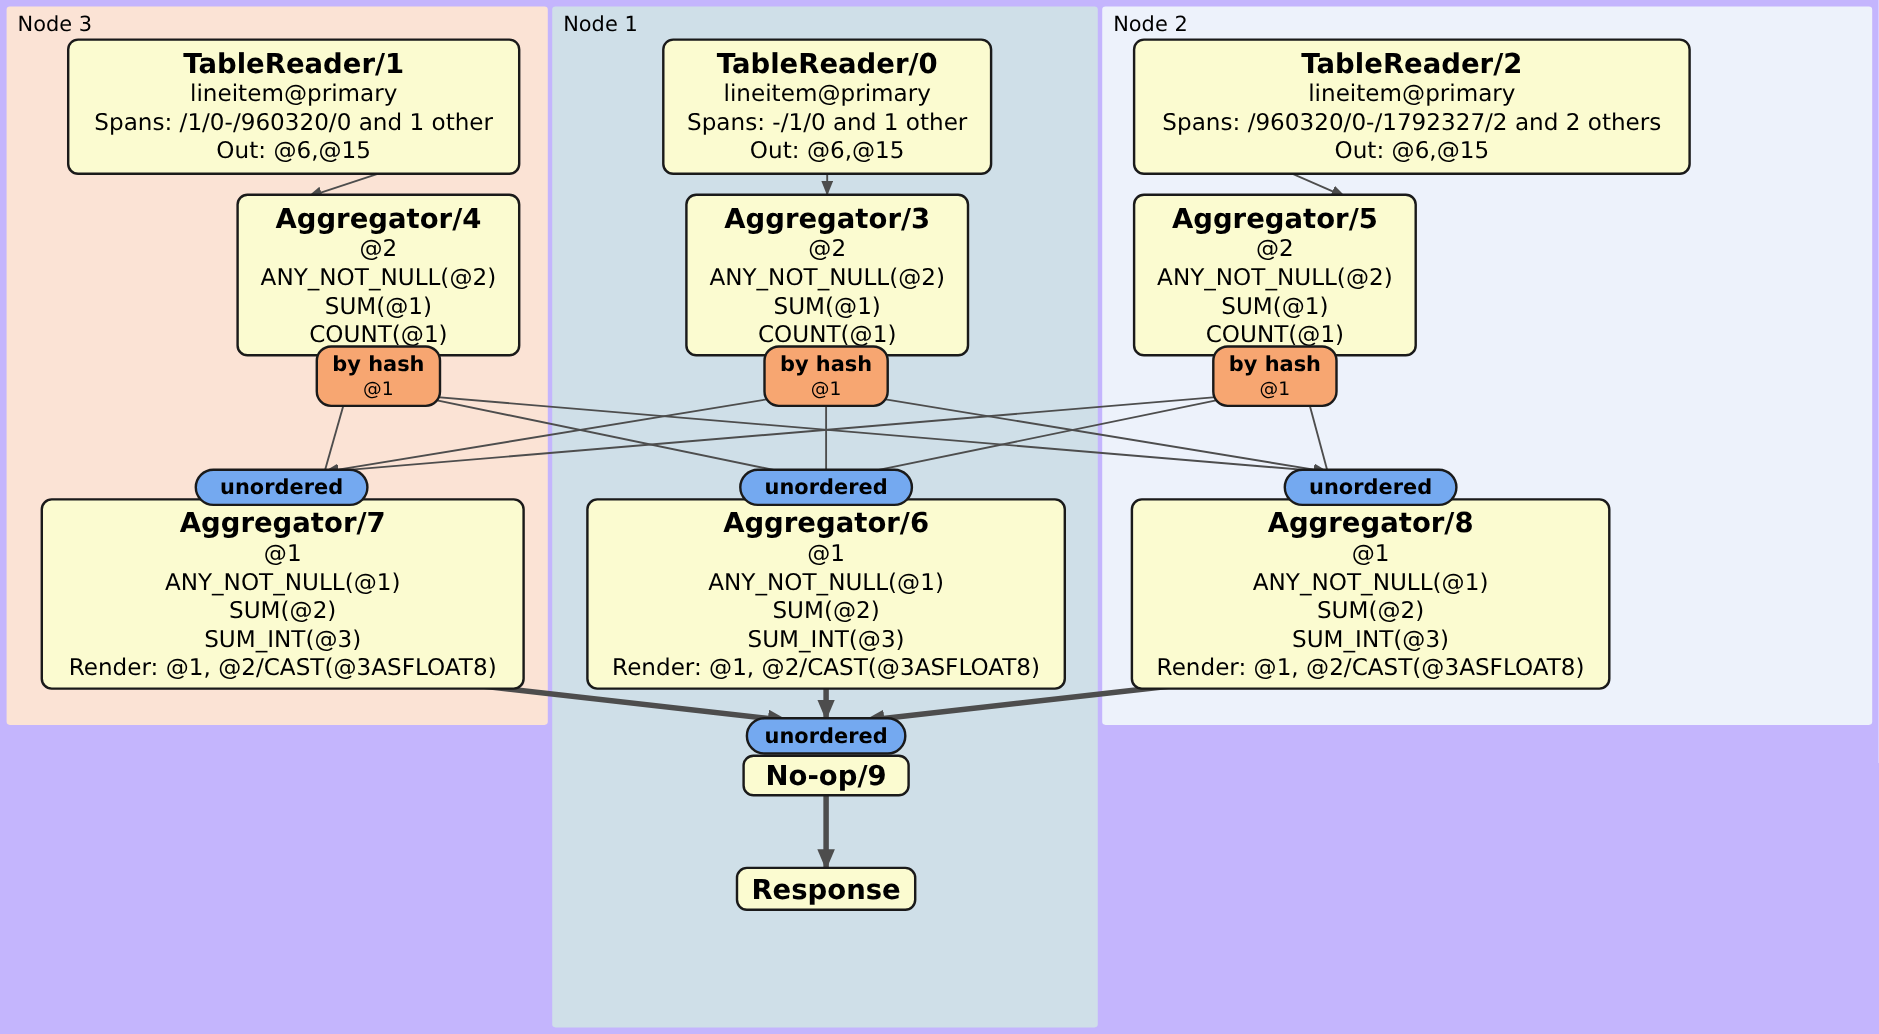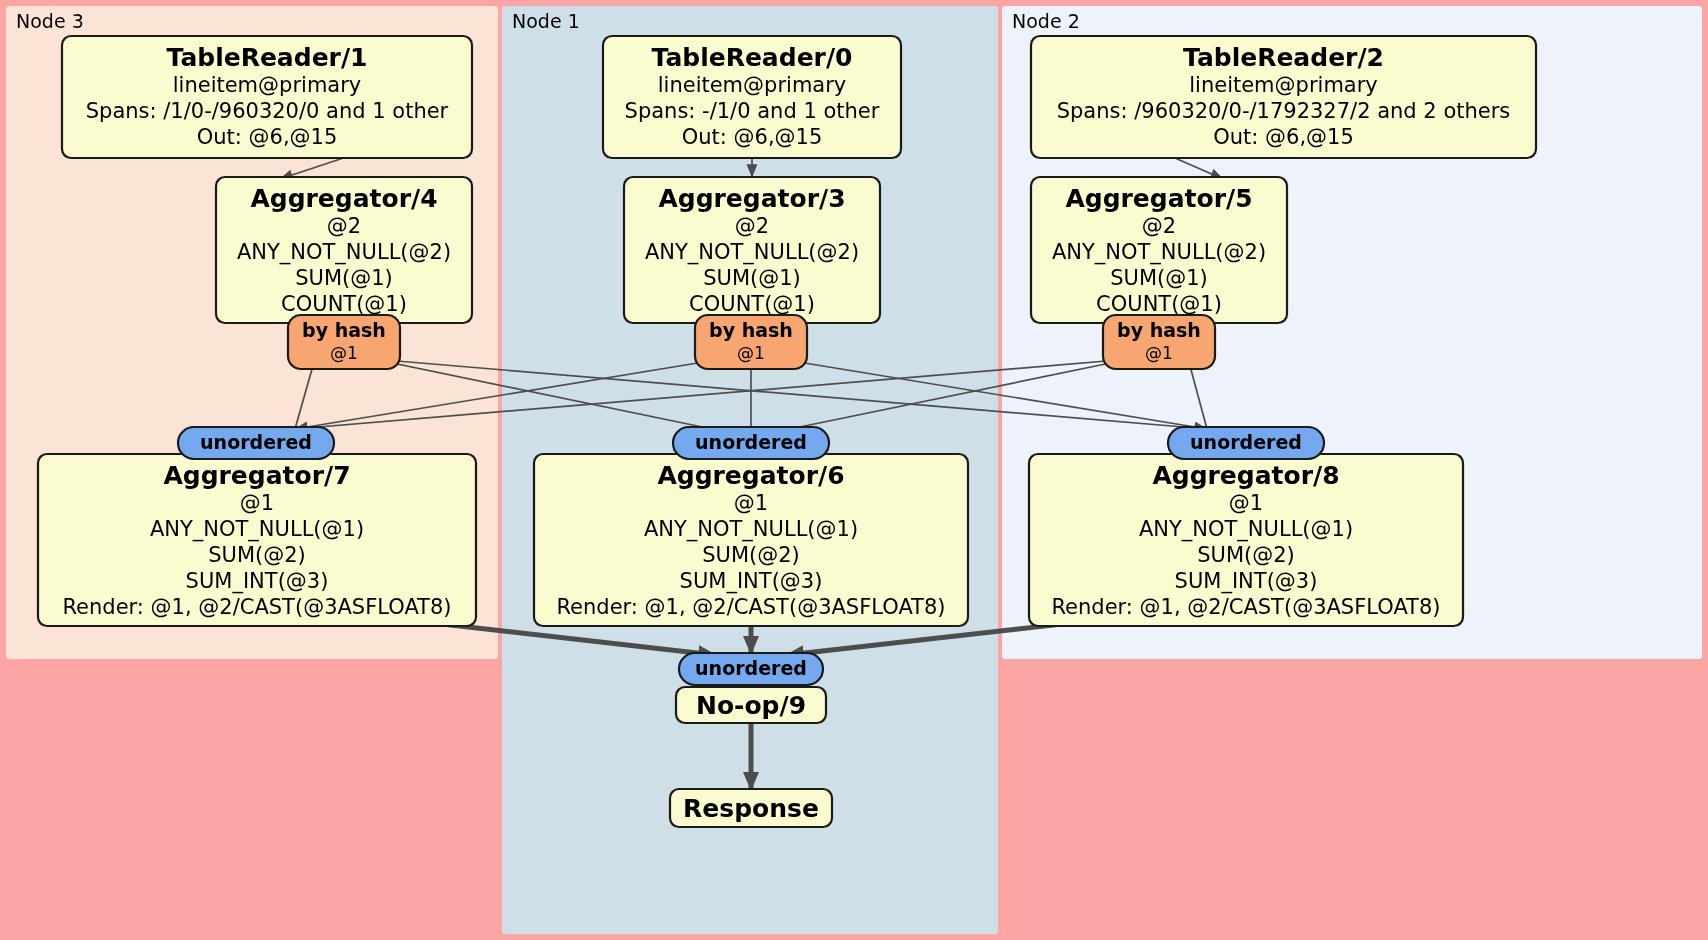--- a/index.html
+++ b/index.html
@@ -1,17 +1,17 @@
 <!DOCTYPE html>
 <html><head>
 <meta charset="utf-8">
 <style>
   html,body{margin:0;padding:0;background:#ffffff;}
   body{font-family:"DejaVu Sans","Liberation Sans",sans-serif;}
-  #stage{position:relative;width:1708px;height:940px;background:#fca5a5;overflow:hidden;text-align:center;}
+  #stage{position:relative;width:1708px;height:940px;background:#c4b5fd;overflow:hidden;text-align:center;}
   svg#diagram{position:absolute;left:0;top:0;width:1708px;height:940px;display:block;}
   .node-panel-label{font-size:19px;fill:#000;font-family:"DejaVu Sans","Liberation Sans",sans-serif;}
   .box-title{font-size:25px;font-weight:bold;fill:#000;font-family:"DejaVu Sans","Liberation Sans",sans-serif;}
   .box-line{font-size:21px;fill:#000;font-family:"DejaVu Sans","Liberation Sans",sans-serif;}
   .pill-title{font-size:19px;font-weight:bold;fill:#000;font-family:"DejaVu Sans","Liberation Sans",sans-serif;}
   .pill-sub{font-size:17px;fill:#000;font-family:"DejaVu Sans","Liberation Sans",sans-serif;}
   .proc-box{stroke:#1a1a1a;stroke-width:2.2;}
   .edge-thin{stroke:#4d4d4d;stroke-width:1.7;fill:none;}
   .edge-thick{stroke:#4d4d4d;stroke-width:5;fill:none;}
 </style>

